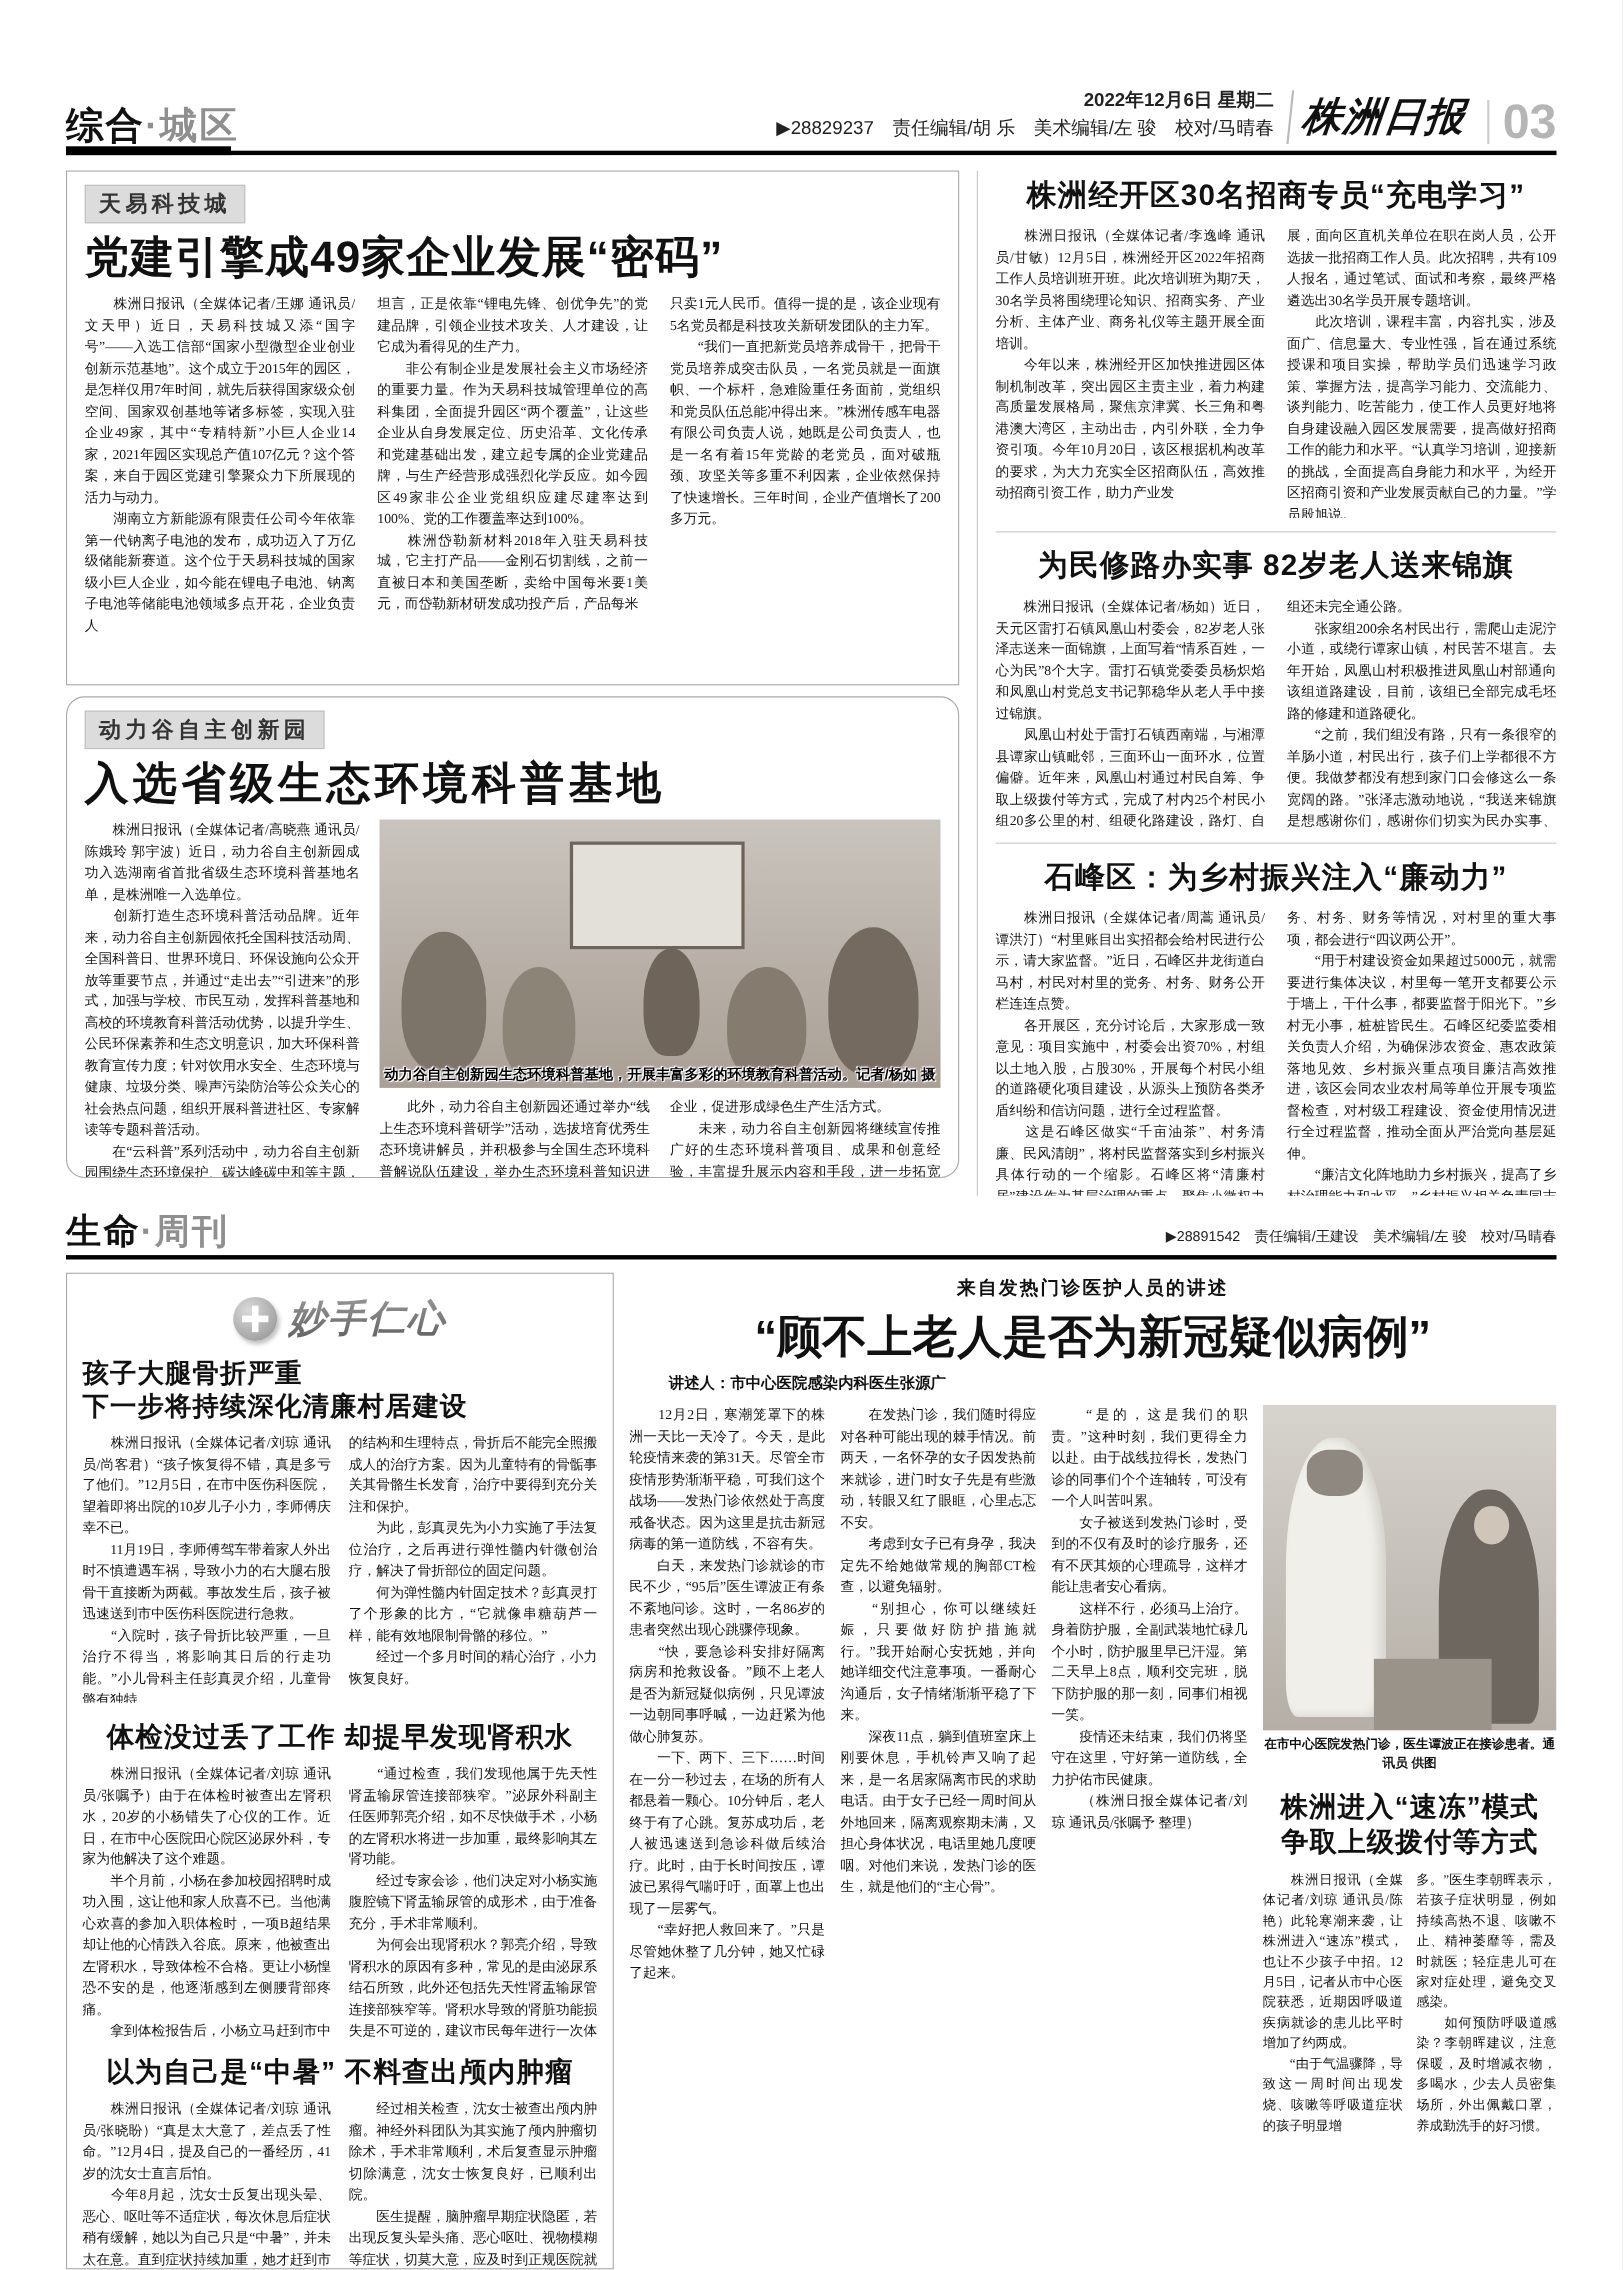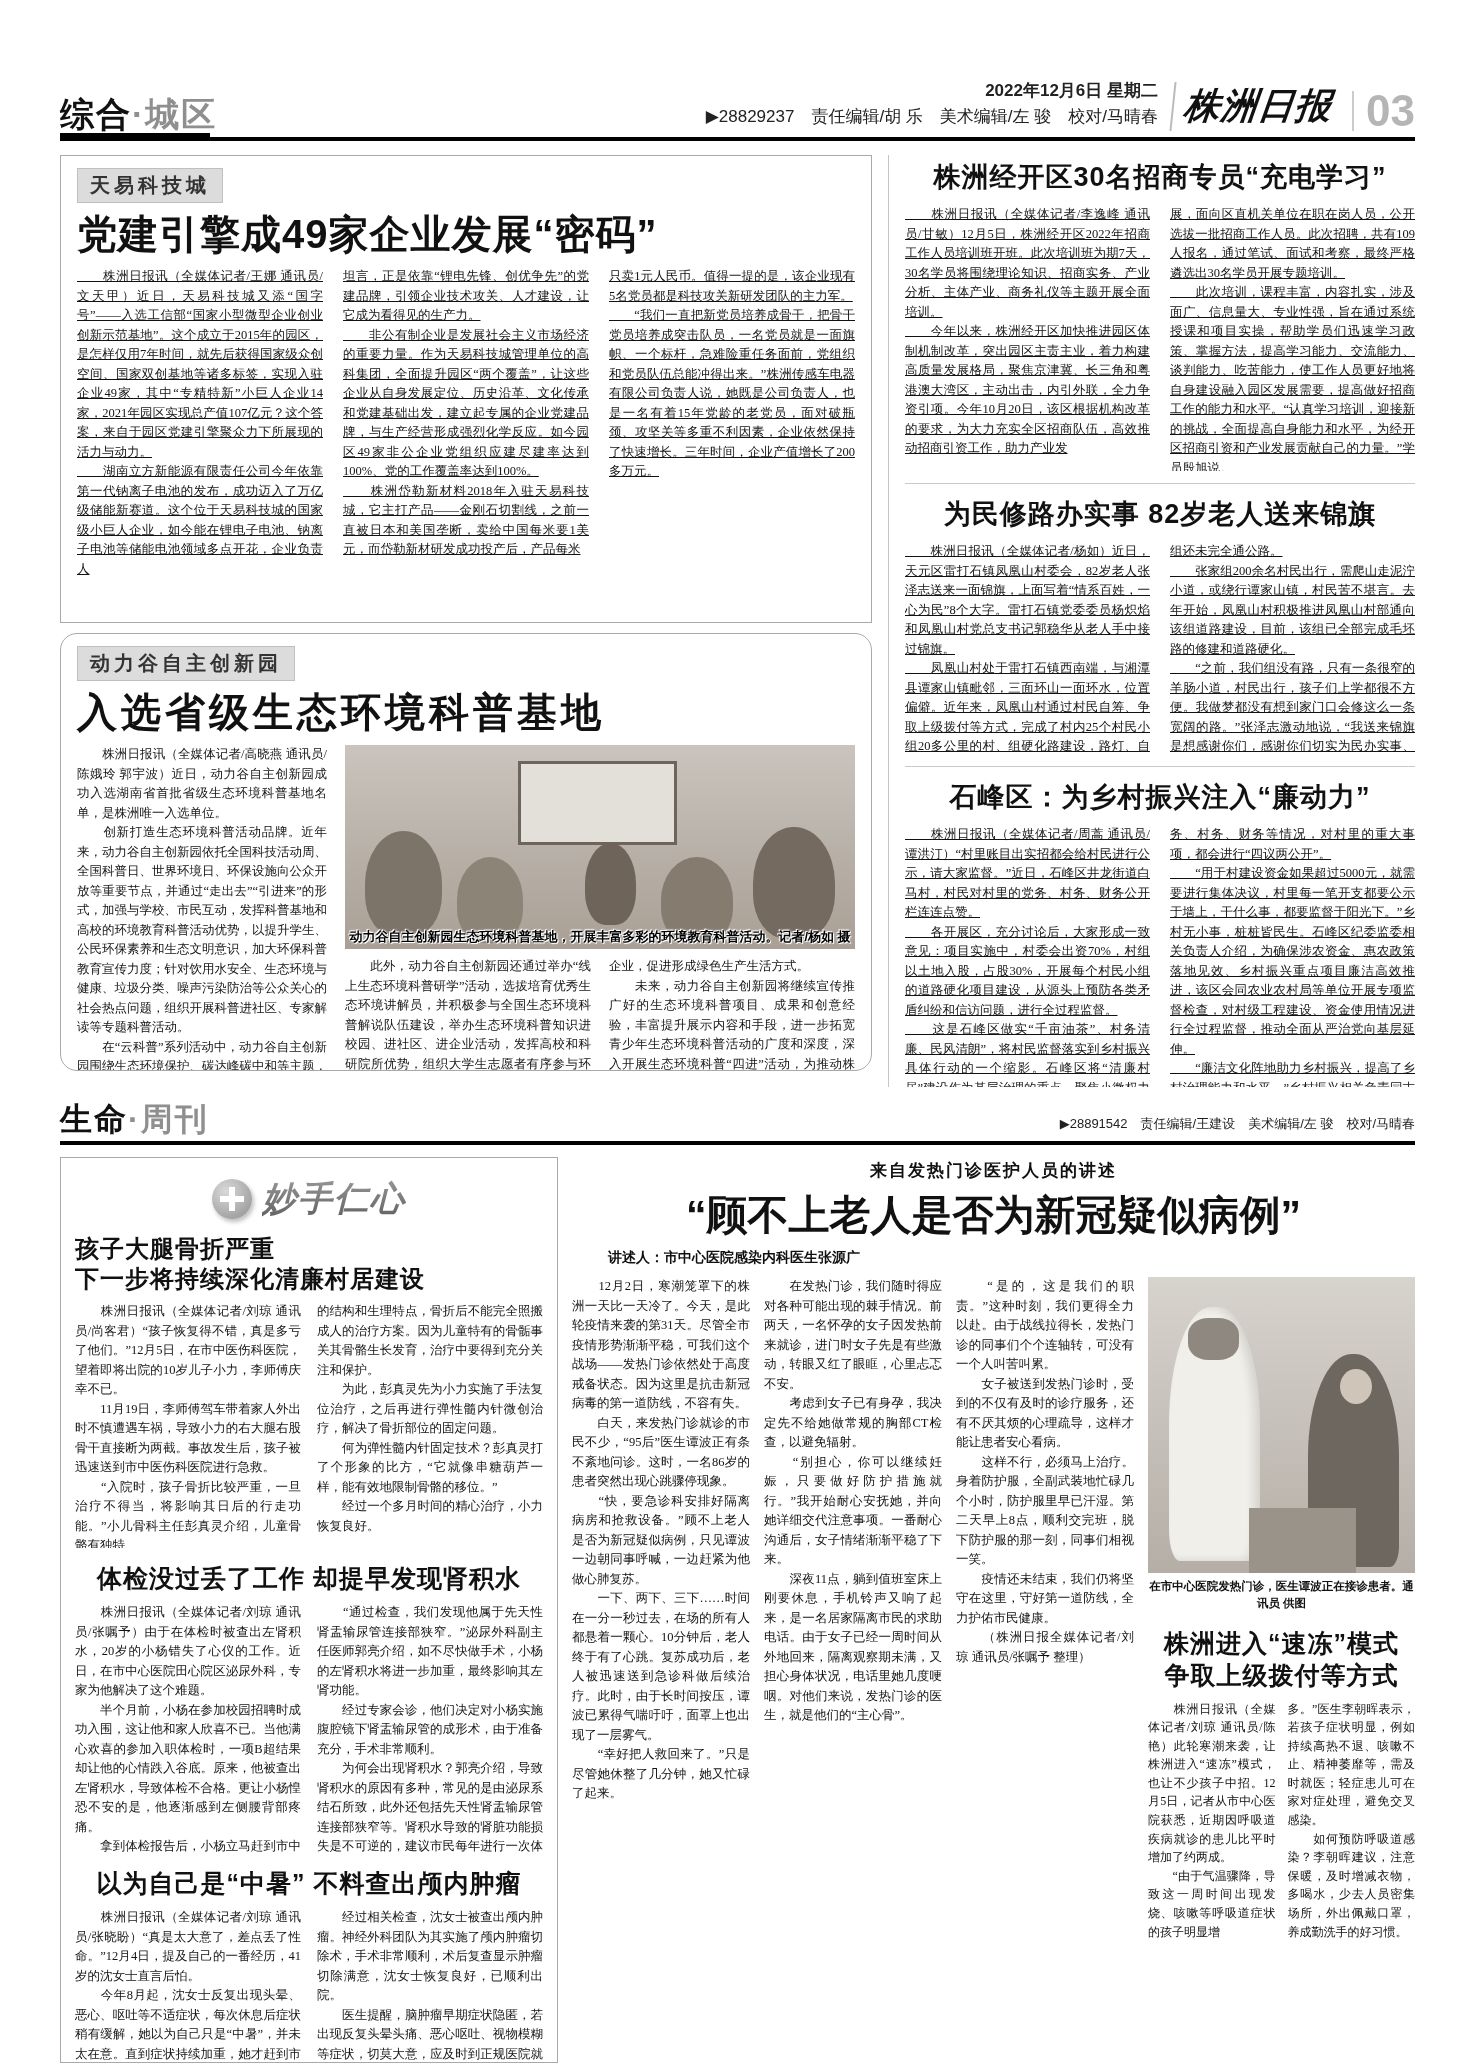--- a/index.html
+++ b/index.html
@@ -21,29 +21,29 @@
   .hdr-rule .fat{position:absolute;left:0;top:-4px;width:150px;height:8px;background:#000;}
   
   .main{display:flex;margin-top:14px;}
   .lcol{width:812px;flex:none;}
   .rcol{flex:1;margin-left:16px;padding-left:16px;border-left:1px solid #c6c6c6;}
   .abox{border:1px solid #a9a9a9;box-sizing:border-box;padding:12px 16px;overflow:hidden;background:#fff;}
   .kicker{display:inline-block;background:#dcdcdc;border:1px solid #bfbfbf;color:#333;
           font-weight:900;font-size:20px;letter-spacing:4px;padding:3px 12px;margin-bottom:6px;}
   .h1a{font-size:40px;font-weight:900;letter-spacing:1px;line-height:1.15;margin:2px 0 10px 0;white-space:nowrap;}
   .h1b{font-size:40px;font-weight:900;letter-spacing:4px;line-height:1.15;margin:2px 0 10px 0;white-space:nowrap;}
-  .cols{display:flex;gap:20px;text-decoration:underline;}
+  .cols{display:flex;gap:20px;}
   .col{flex:1;text-align:justify;font-size:12.5px;line-height:1.56;white-space:pre-line;
        overflow:hidden;font-family:"Liberation Serif","DejaVu Serif",serif;color:#141414;}
   .b1cols{height:352px;}
   
   .b2row{display:flex;gap:18px;}
   .b2left{width:250px;flex:none;height:344px;}
   .b2right{flex:1;display:flex;flex-direction:column;}
-  .photo1{position:relative;height:204px;background:linear-gradient(180deg,#c9c4bd,#a99f95);overflow:hidden;}
+  .photo1{position:relative;height:244px;background:linear-gradient(180deg,#c9c4bd,#a99f95);overflow:hidden;}
   .ph-screen{position:absolute;left:34%;top:8%;width:30%;height:38%;background:#e3e0da;border:3px solid #6d655c;}
   .ph-blob{position:absolute;border-radius:50% 50% 40% 40%;}
   .caption1{position:absolute;left:0;right:0;bottom:3px;text-align:center;font-size:13px;font-weight:900;
             color:#000;text-shadow:0 0 2px #fff,0 0 3px #fff,1px 1px 0 #fff,-1px -1px 0 #fff;}
   .b2below{display:flex;gap:18px;margin-top:8px;height:124px;}
   
   .rh{font-size:27px;font-weight:900;letter-spacing:1px;text-align:center;margin:4px 0 10px 0;white-space:nowrap;}
   .r1cols{height:266px;}
   .r2cols{height:212px;}
   .r3cols{height:262px;}

